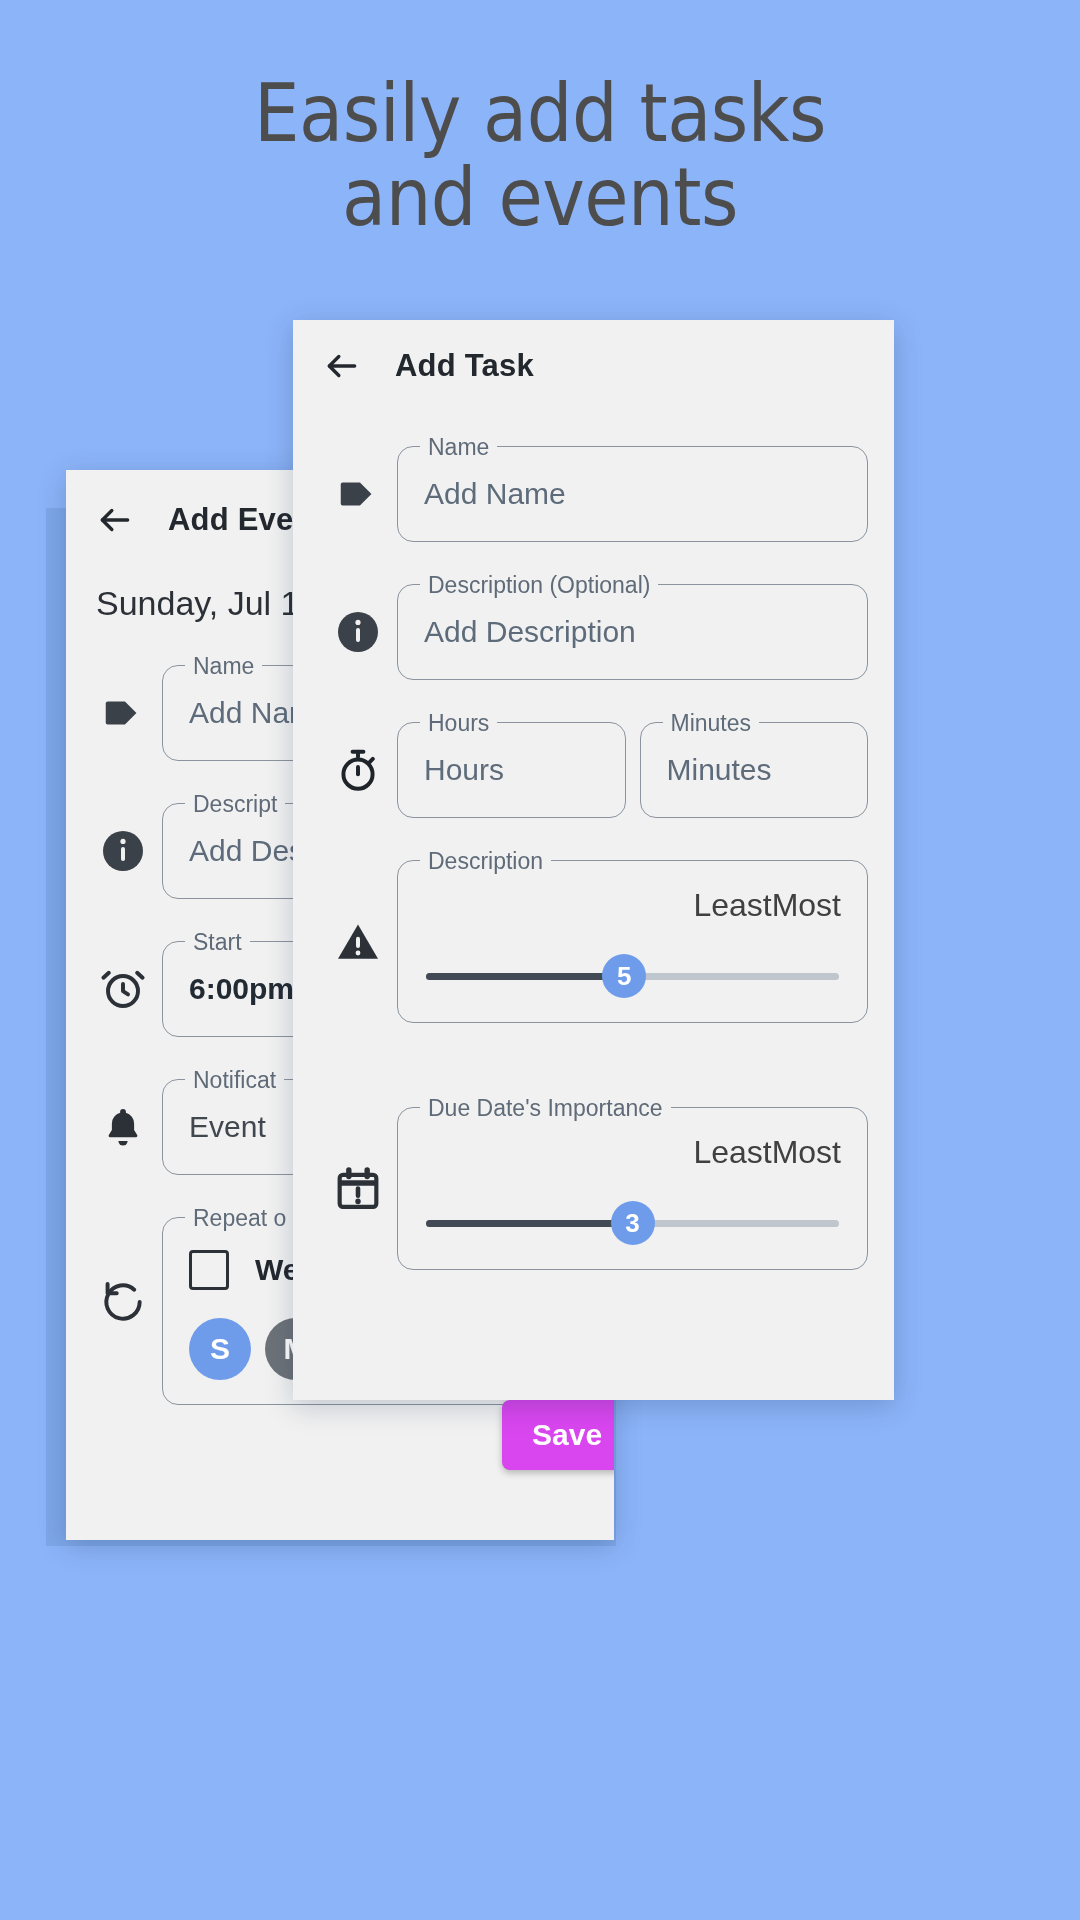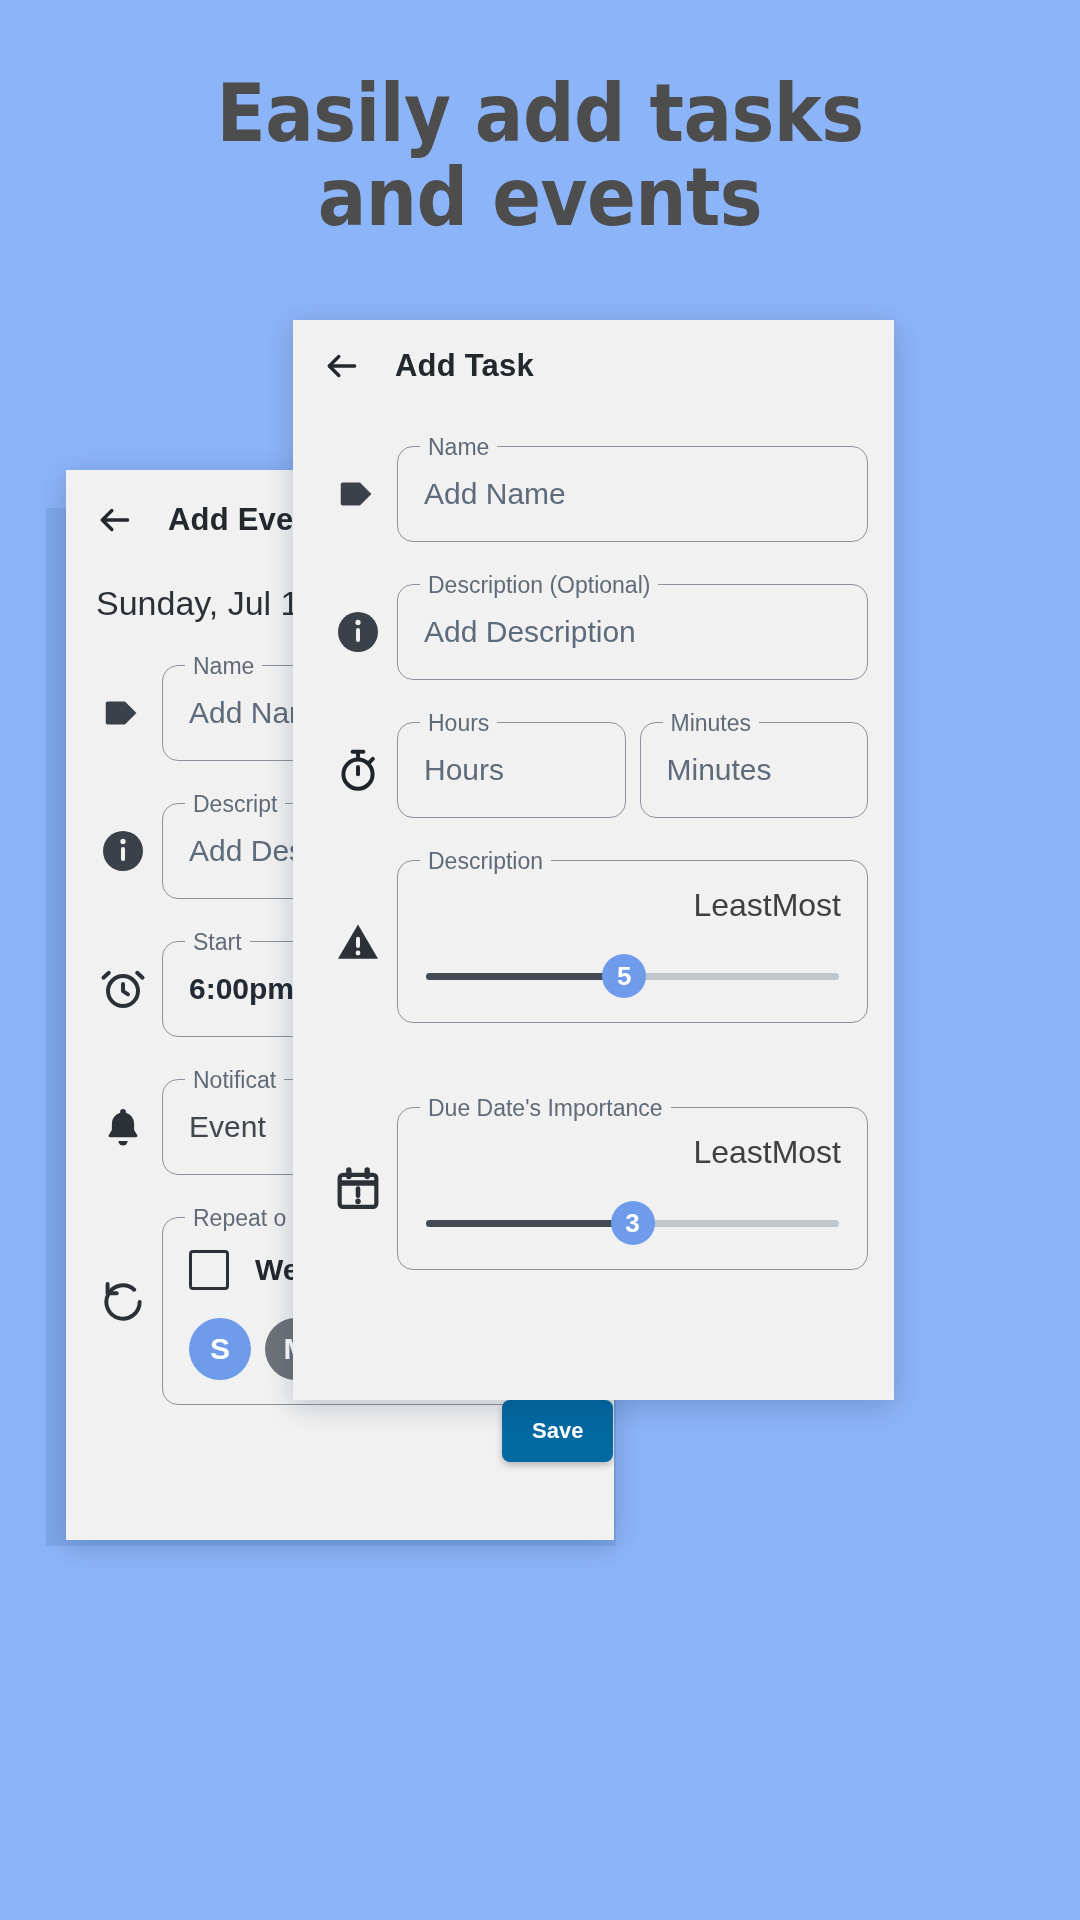--- a/index.html
+++ b/index.html
@@ -11,21 +11,21 @@
   body { background: #8cb4f8; position: relative; }
 
   
   .headline {
     position: absolute;
     top: 72px; left: 0; width: 1080px;
     text-align: center;
     font-family: "DejaVu Sans Condensed", "Liberation Sans", sans-serif;
     font-size: 80px;
     line-height: 84px;
-    font-weight: 700;
+    font-weight: 400;
     color: #4d4d4d;
     letter-spacing: -0.5px;
     white-space: pre-line;
   }
 
   
   .card {
     position: absolute;
     background: #f1f1f1;
     overflow: hidden;
@@ -184,23 +184,23 @@
     border-radius: 50%;
     display: flex; align-items: center; justify-content: center;
     font-size: 30px; font-weight: bold; color: #fff;
   }
   .day.sel { background: #6e9ceb; }
   .day.unsel { background: #6d7278; }
 
   
   .save-btn {
     position: absolute;
-    background: #0369a1;
+    background: #d946ef;
     color: #fff;
-    font-size: 22px;
+    font-size: 30px;
     font-weight: bold;
     border-radius: 8px;
     padding: 18px 30px;
     border: none;
     box-shadow: 0 3px 7px rgba(0,0,0,0.25);
   }
   .spacer-34 { height: 34px; }
   .spacer-42 { height: 42px; }
 </style>
 </head>

